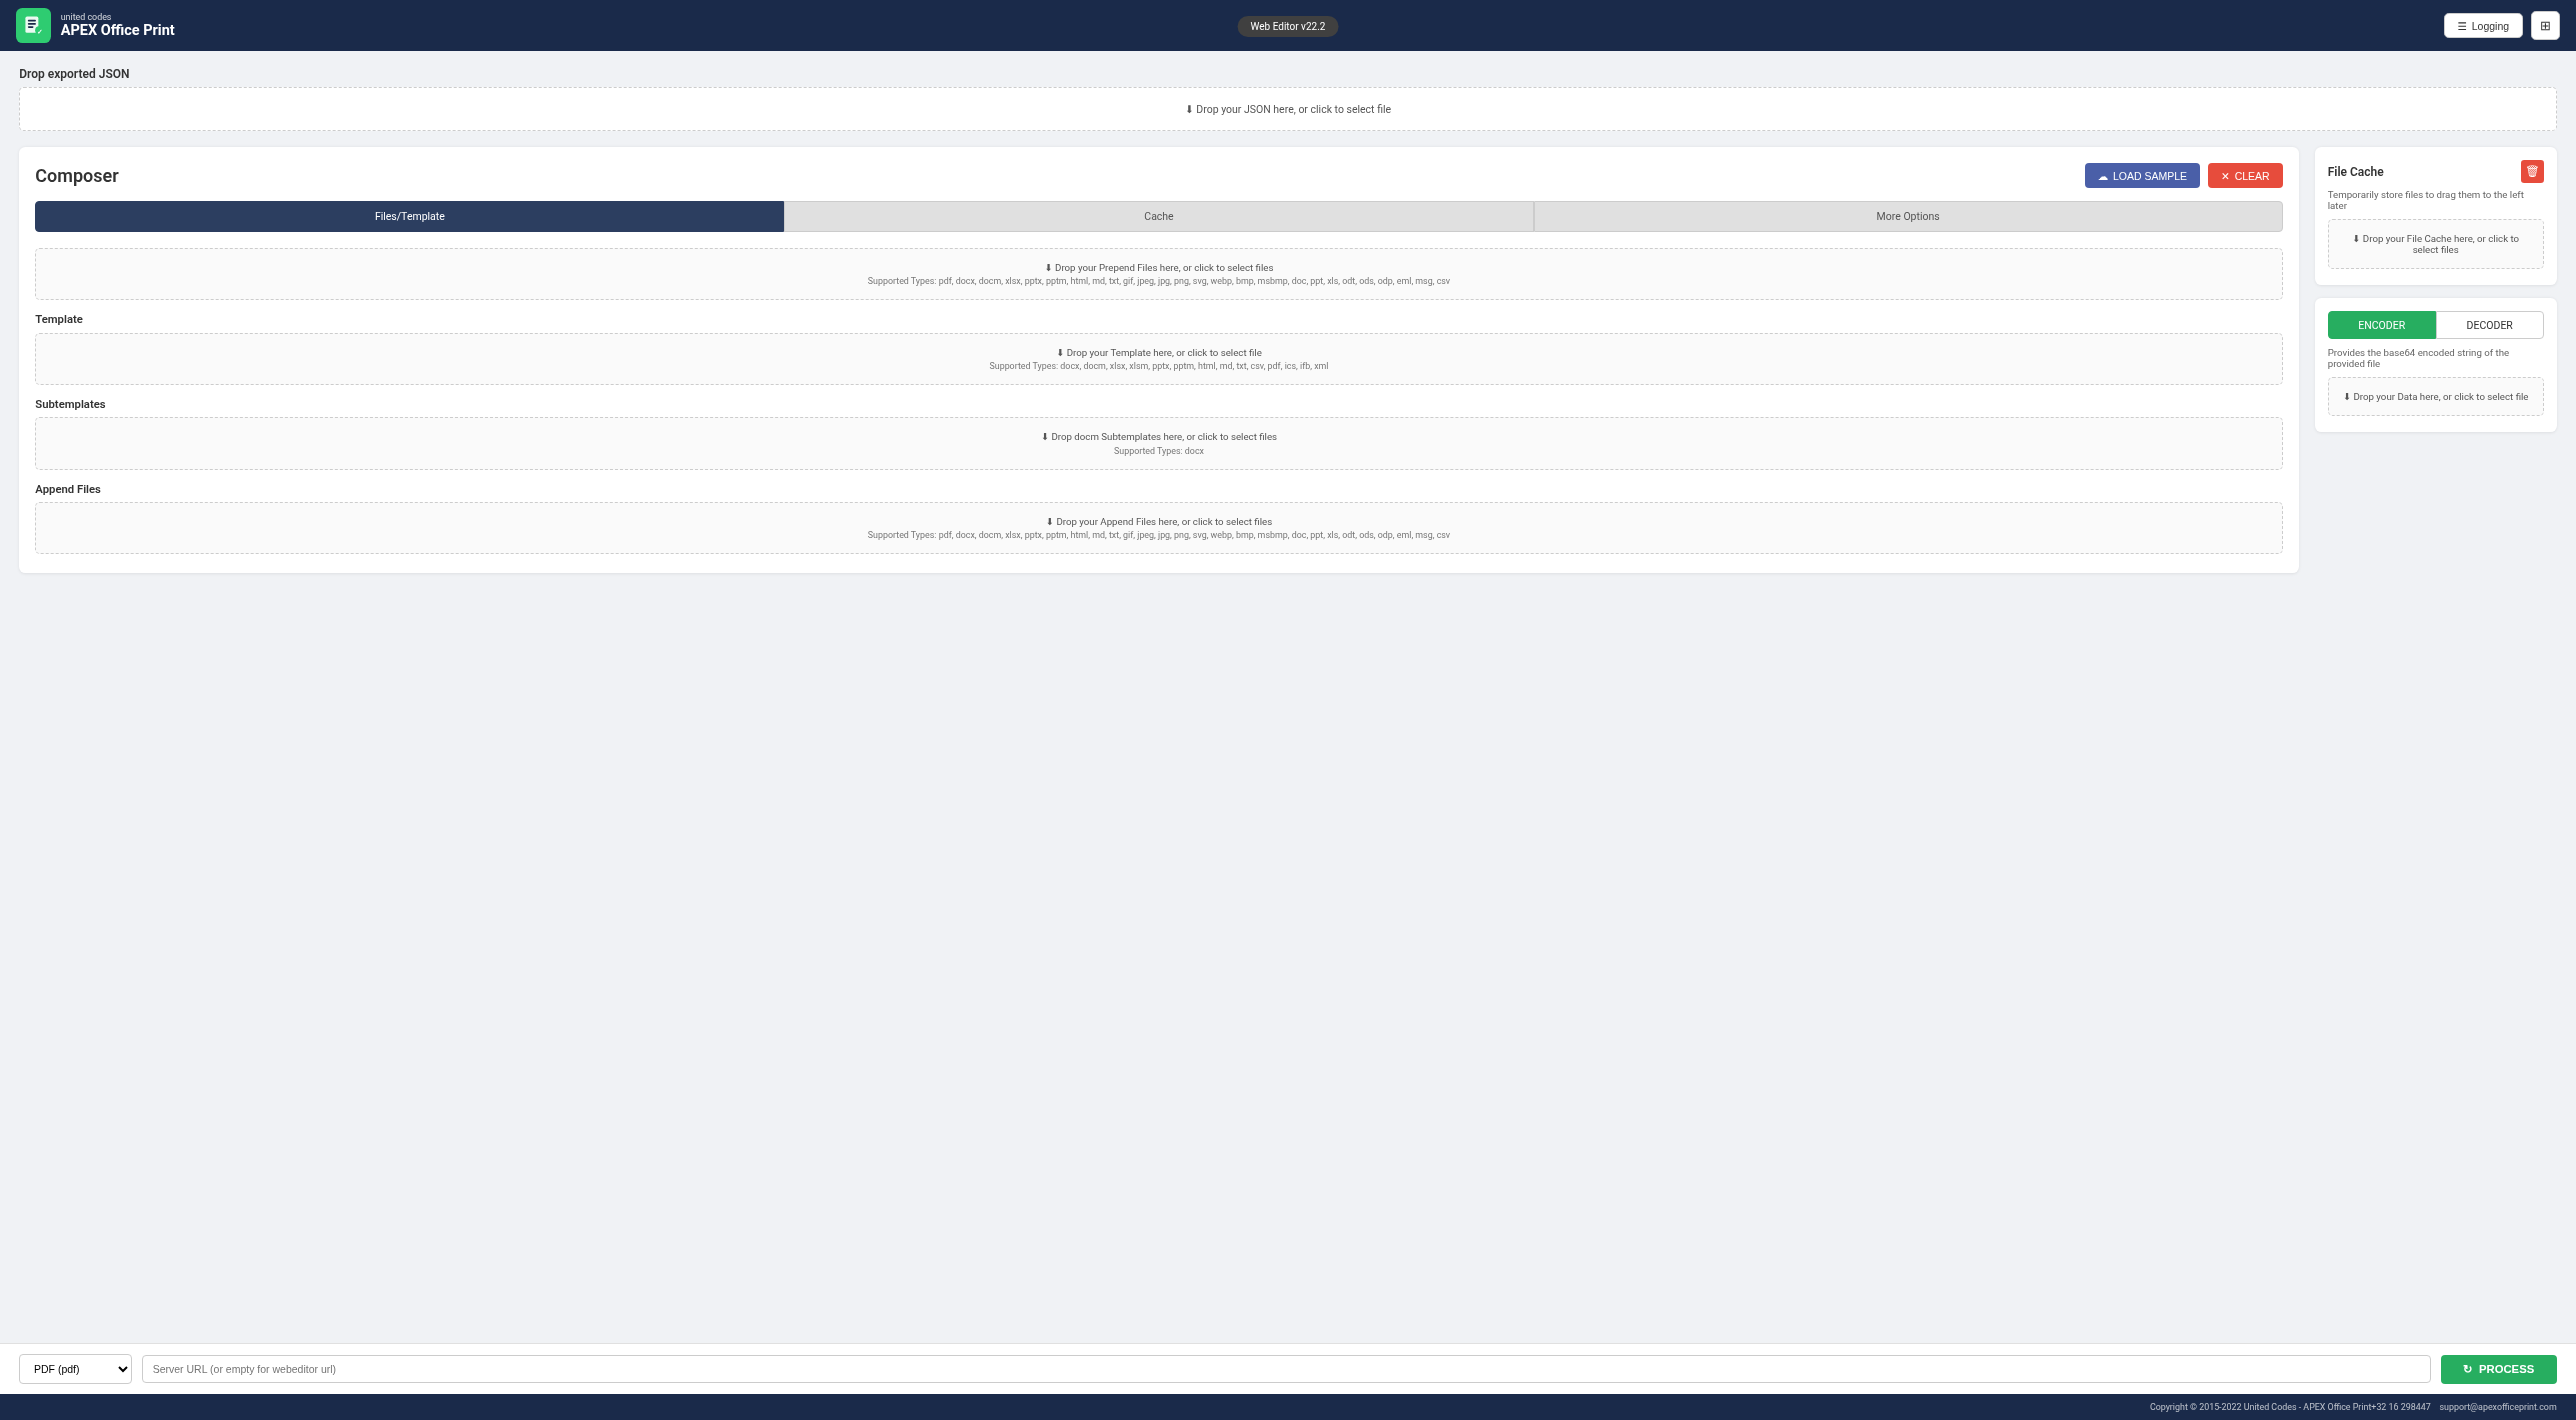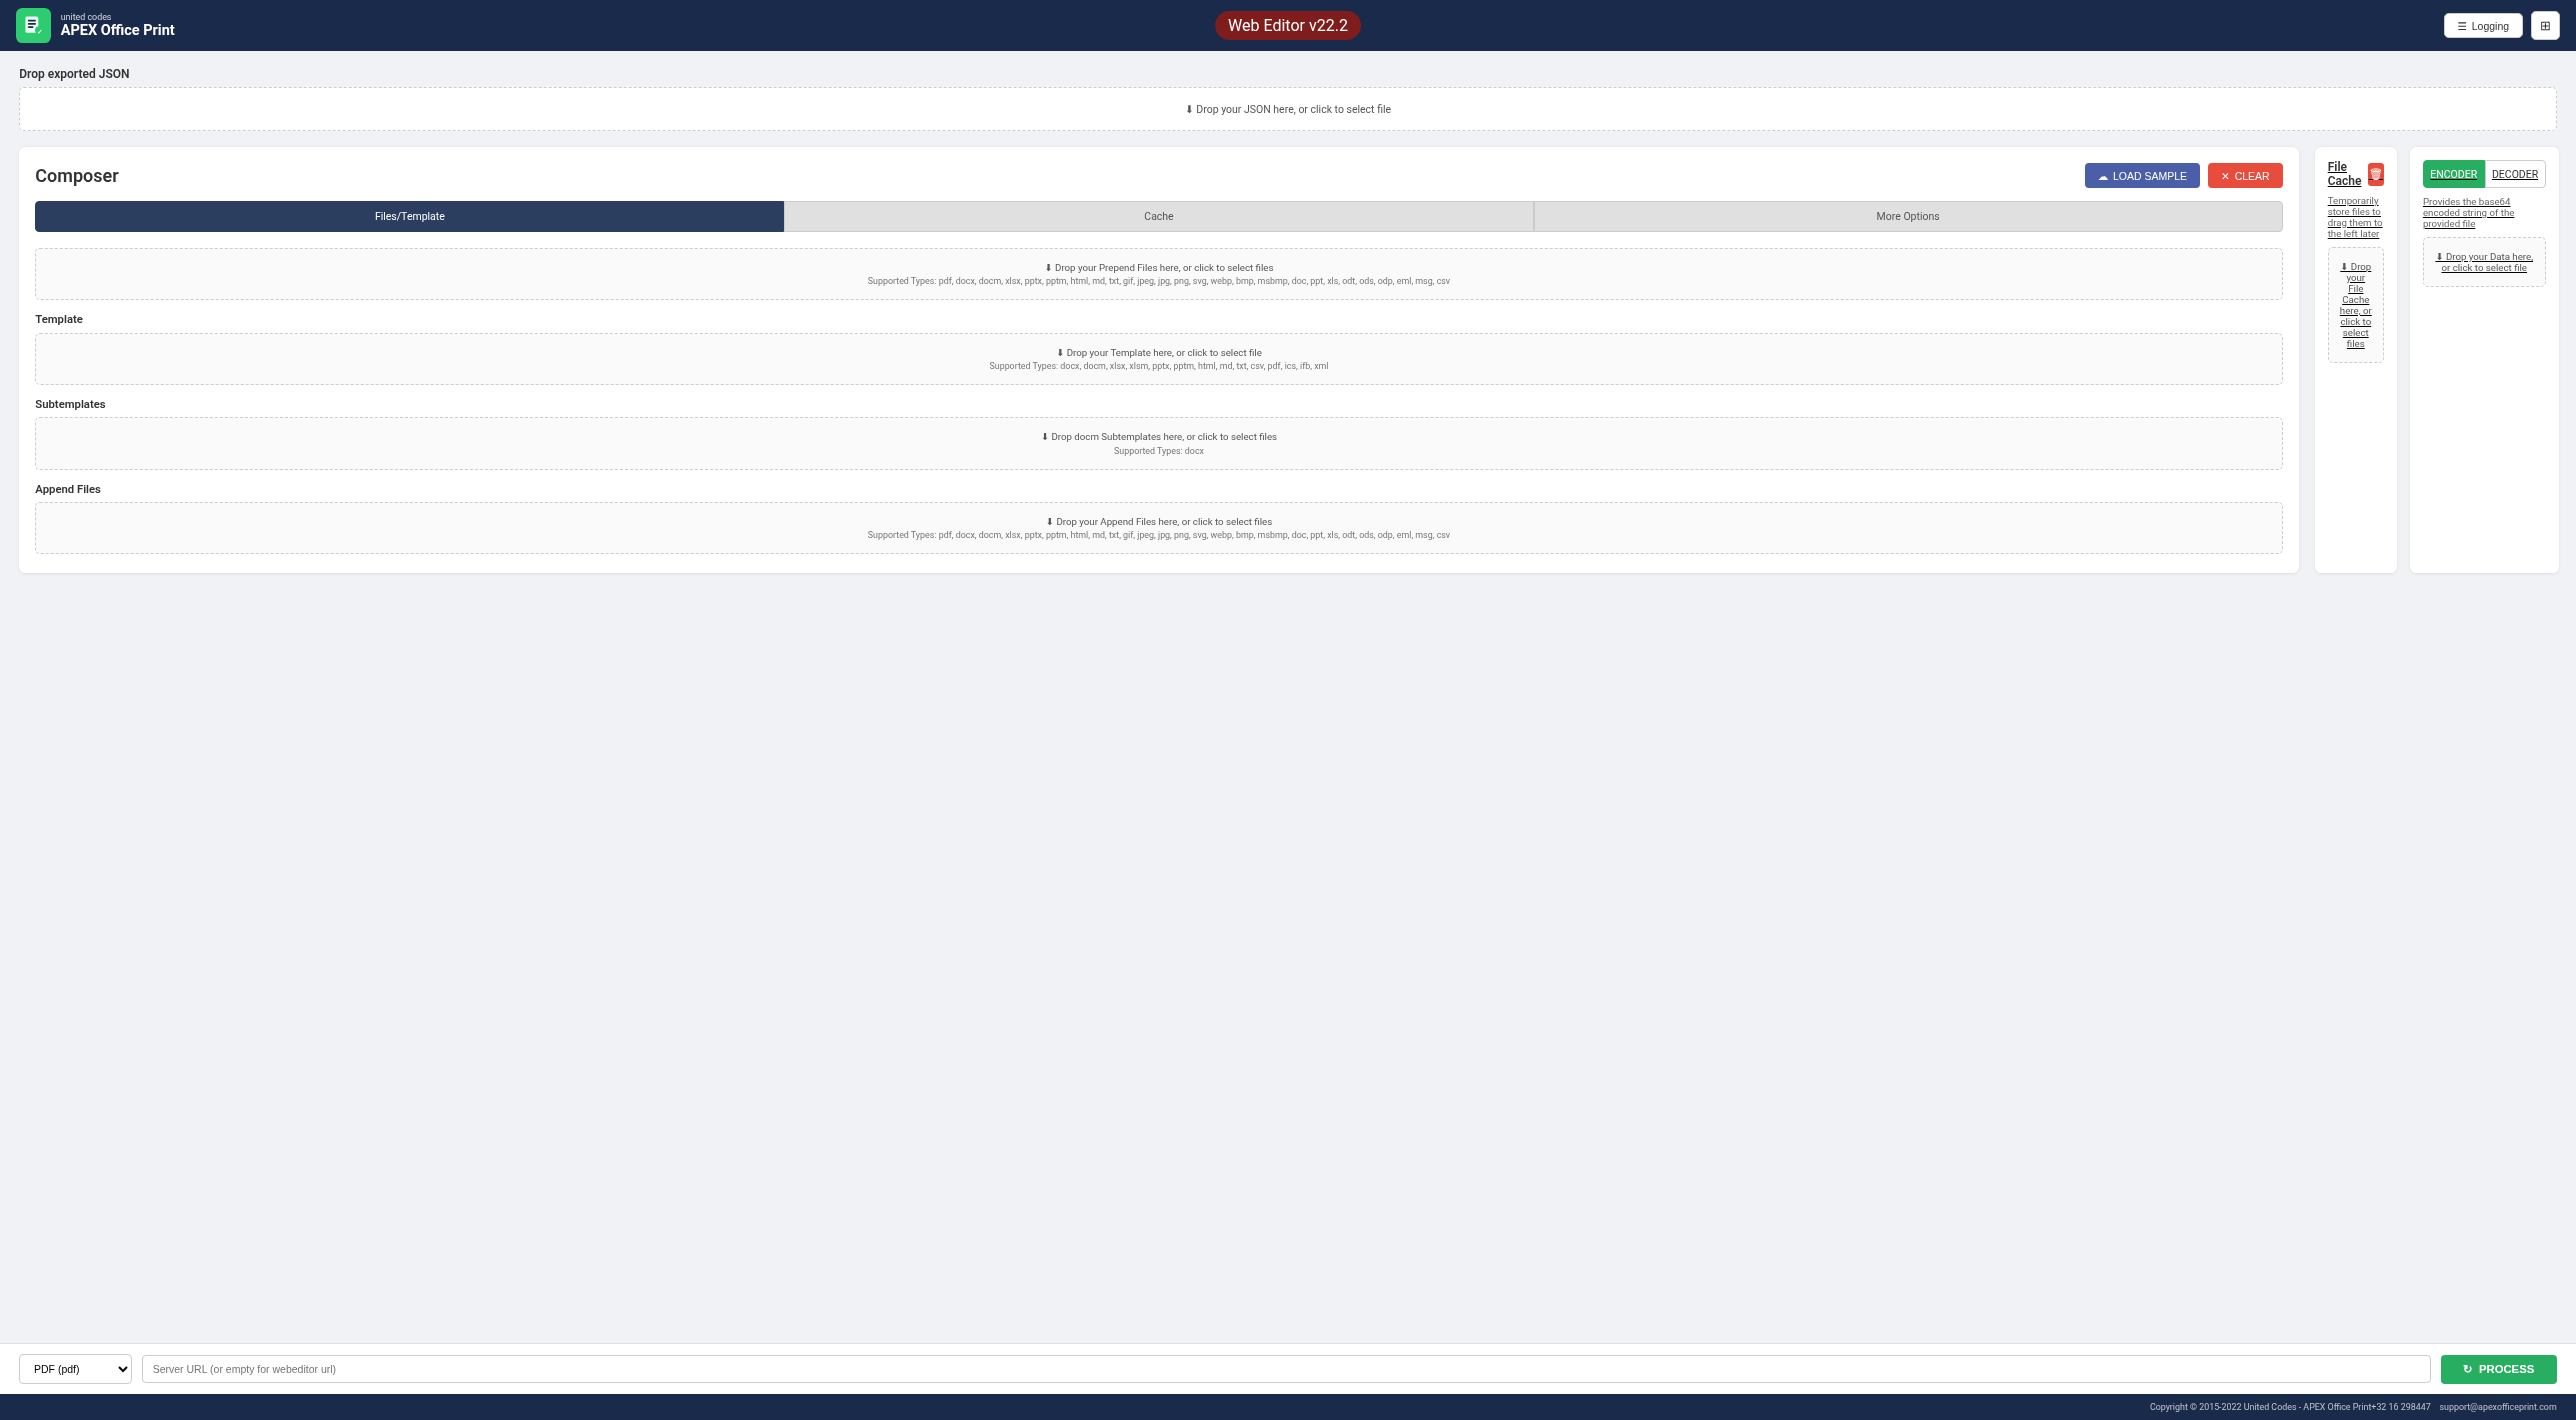--- a/index.html
+++ b/index.html
@@ -48,25 +48,25 @@
       font-size: 14.5px;
       font-weight: 700;
       display: block;
     }
     .header-center {
       position: absolute;
       left: 50%;
       transform: translateX(-50%);
     }
     .version-badge {
-      background: #7f1d1d;
+      background: #404040;
       color: white;
       padding: 4.8px 13px;
       border-radius: 16px;
-      font-size: 16px;
+      font-size: 10px;
     }
     .header-right {
       display: flex;
       align-items: center;
       gap: 8px;
     }
     .btn-logging {
       background: white;
       border: 0.8px solid #ccc;
       border-radius: 4.8px;
@@ -212,22 +212,22 @@
     .inner-drop-zone .supported-types {
       font-size: 8.9px;
       color: #777;
       margin-top: 3.2px;
     }
 
     
     .composer-sidebar {
       width: 242px;
       display: flex;
+      flex-direction: column;
       gap: 13px;
-      text-decoration: underline;
     }
     .sidebar-card {
       background: white;
       border-radius: 6.4px;
       padding: 13px;
       box-shadow: 0 0.8px 3.2px rgba(0,0,0,0.08);
     }
     .sidebar-card-header {
       display: flex;
       align-items: center;

